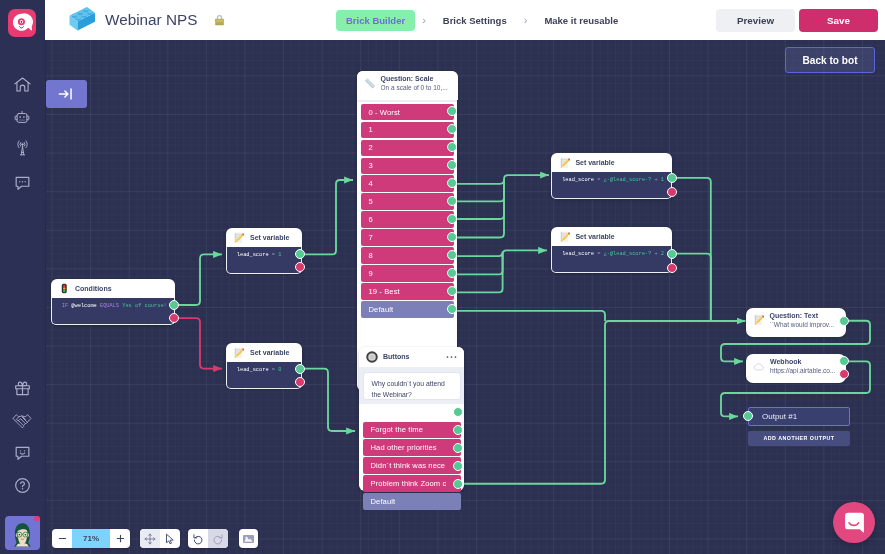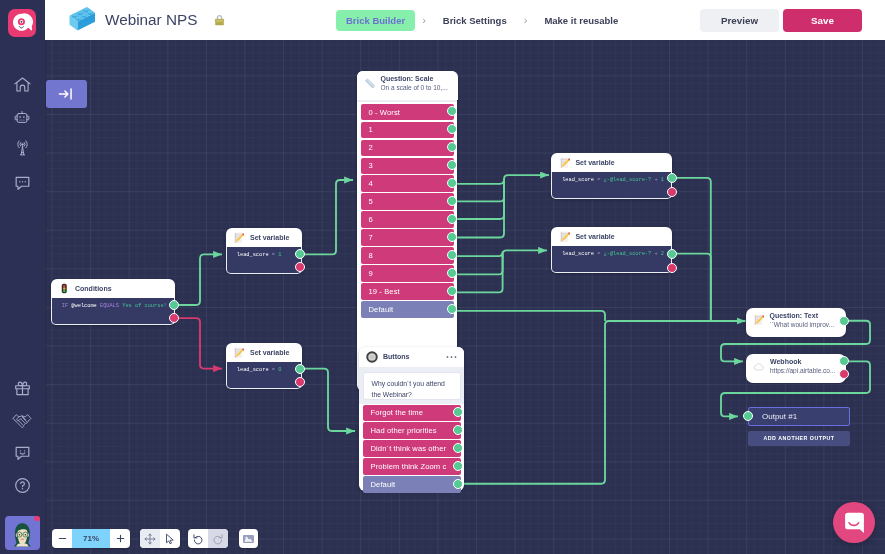--- a/index.html
+++ b/index.html
@@ -31,21 +31,21 @@
 
   
   #header{position:absolute;left:44px;top:0;width:841px;height:40px;background:#fff;display:flex;align-items:center;z-index:20}
   .brick{margin-left:17px;width:34px;height:28px}
   .h-title{margin-left:10px;font-size:15.3px;color:#3c4466;font-weight:400;letter-spacing:0}
   .lock{margin-left:17px}
   .crumbs{display:flex;align-items:center;position:absolute;left:292px}
   .crumb{font-size:9.5px;font-weight:700;color:#3d4158;padding:5px 10px;border-radius:4px;cursor:pointer;white-space:nowrap}
   .crumb.active{color:#6e6fd1;background:#86efac}
   .sep{color:#9ea1b7;font-size:11px;margin:0 7px;user-select:none}
-  .hbtns{margin-left:auto;display:flex;align-items:center;padding-right:23px}
+  .hbtns{margin-left:auto;display:flex;align-items:center;padding-right:7px}
   .btn-preview{font-size:9.8px;font-weight:700;color:#3d4158;background:#eef0f4;border-radius:4px;width:79px;height:23px;display:flex;align-items:center;justify-content:center;cursor:pointer}
   .btn-save{font-size:9.8px;font-weight:700;color:#fff;background:#cf2e6d;border-radius:4px;width:79px;height:23px;display:flex;align-items:center;justify-content:center;margin-left:4px;cursor:pointer}
 
   
   #backtobot{position:absolute;left:784.7px;top:47.1px;width:90.7px;height:26px;border:1.2px solid #5f63df;border-radius:3px;
              background:rgba(123,128,200,.20);color:#fff;font-size:10.1px;font-weight:700;
              display:flex;align-items:center;justify-content:center;z-index:12;cursor:pointer}
   #startnode{position:absolute;left:45.5px;top:79.7px;width:41px;height:28px;border-radius:3px;background:#7276cf;
              display:flex;align-items:center;justify-content:center;z-index:6;cursor:pointer}
 
@@ -332,23 +332,23 @@
         <svg width="11" height="4" viewBox="0 0 22 6">
             <circle cx="3" cy="3" r="1.7" fill="#3c4466"></circle>
             <circle cx="11" cy="3" r="1.7" fill="#3c4466"></circle>
             <circle cx="19" cy="3" r="1.7" fill="#3c4466"></circle>
           </svg>
       </span>
     </div>
     <div class="promptwrap">
     <div class="prompt">Why couldn´t you attend the Webinar?</div>
       </div>
-    <div class="choice" style="margin-top:1px">Forgot the time</div>
+    <div class="choice" style="margin-top:18px">Forgot the time</div>
     <div class="choice">Had other priorities</div>
-    <div class="choice">Didn´t think was other</div>
+    <div class="choice">Didn´t think was nece</div>
     <div class="choice">Problem think Zoom c</div>
     <div class="choice def">Default</div>
     <div class="dot g" style="left:94px;top:60px"></div>
     <div class="dot g" style="left:94px;top:78px"></div>
     <div class="dot g" style="left:94px;top:96px"></div>
     <div class="dot g" style="left:94px;top:114px"></div>
     <div class="dot g" style="left:94px;top:132px"></div>
   </div>
 
   <div class="node simple" id="n-qtext" style="left:745.5px;top:307.5px;width:100px;height:28px">
@@ -392,20 +392,21 @@
     <div class="dot g" style="left:93.4px;top:2.4px"></div>
     <div class="dot r" style="left:93.4px;top:15.2px"></div>
   </div>
 
   <div class="outnode" style="left:748px;top:407px">
     <div class="outrow">Output #1</div>
     <div class="addout">ADD ANOTHER OUTPUT</div>
     <div class="dot g" style="left:-5.3px;top:4.4px"></div>
   </div>
 
+  <div id="backtobot">Back to bot</div>
 
   <div id="startnode">
     <svg width="16" height="14" viewBox="0 0 20 18" fill="none" stroke="#fff" stroke-width="1.9" stroke-linecap="round" stroke-linejoin="round">
       <path d="M1.5 9h10.5M8.6 5.1 12.5 9l-3.9 3.9M16.5 2.6v12.8"></path>
     </svg>
   </div>
 
   <div id="toolbar">
     <div class="tgroup">
       <div class="tbtn">

